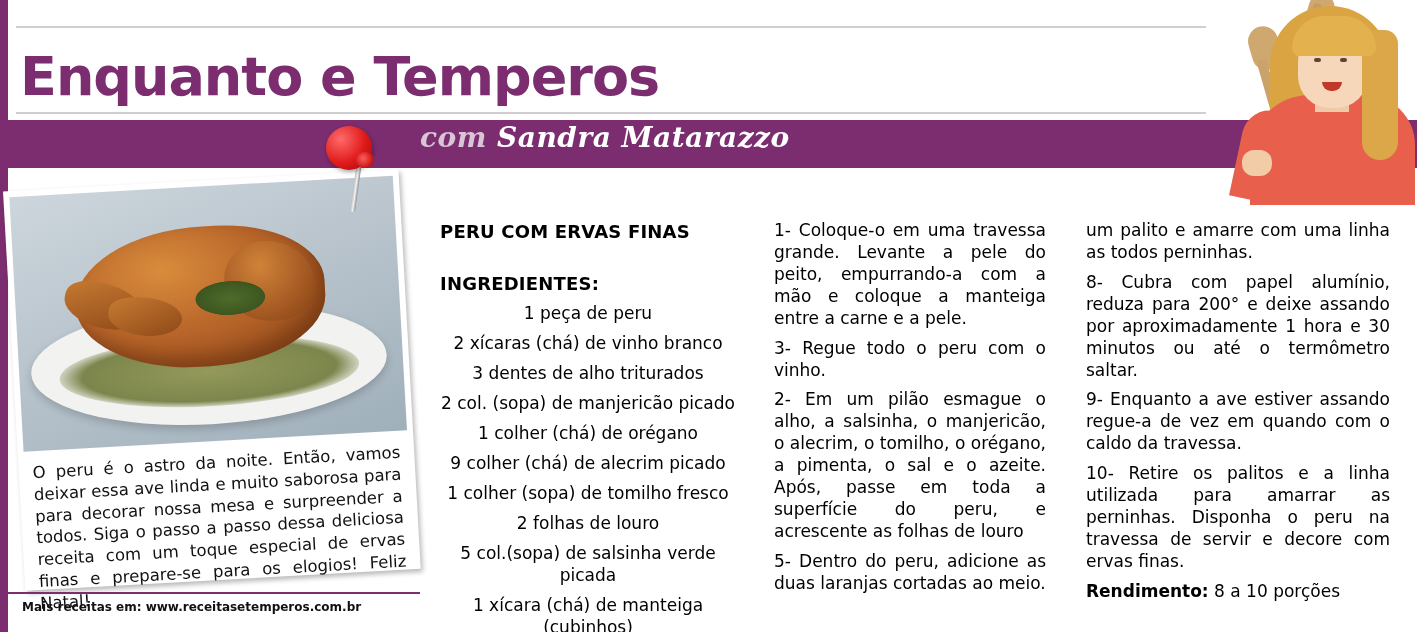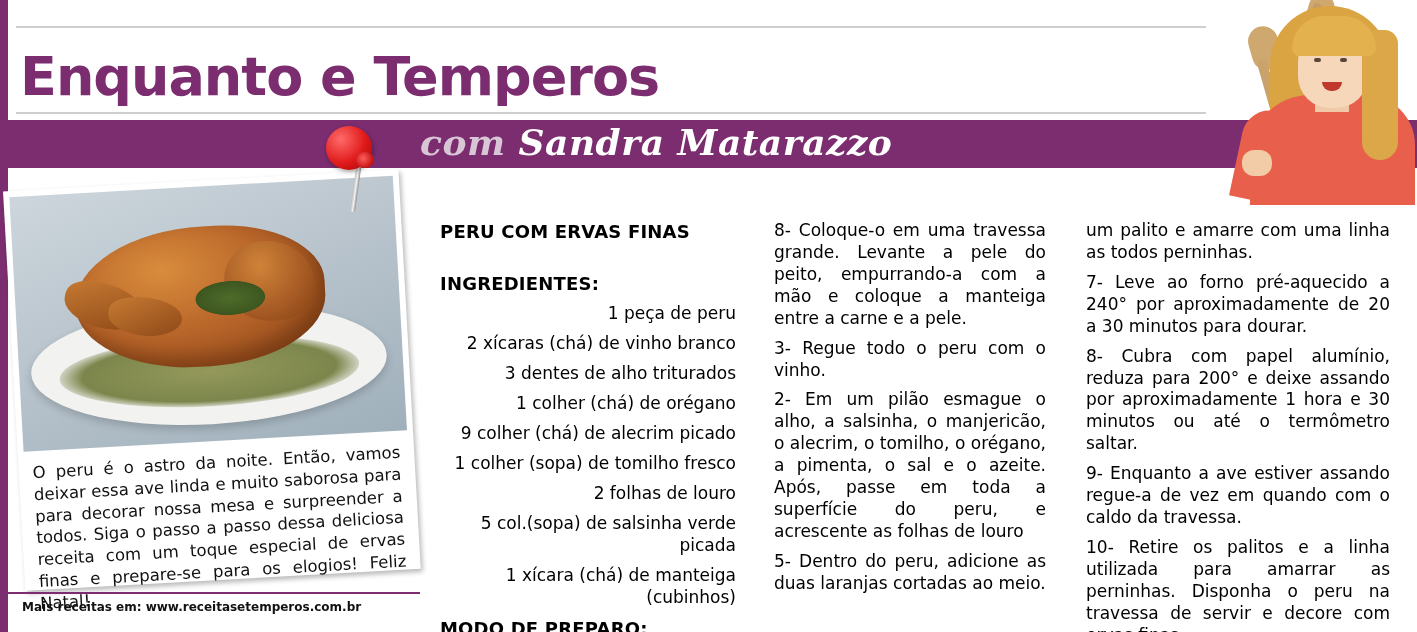--- a/index.html
+++ b/index.html
@@ -47,21 +47,21 @@
     left: 0; top: 120px;
     width: 1417px; height: 48px;
     background: #7b2d6f;
   }
   .band-title {
     position: absolute;
     left: 420px; top: 124px;
     font-family: "DejaVu Serif", serif;
     font-style: italic;
     font-weight: bold;
-    font-size: 36px;
+    font-size: 28px;
     color: #ffffff;
     line-height: 1;
     white-space: nowrap;
     letter-spacing: 0.5px;
   }
   .band-title .grey { color: #d8c6d6; }
   
   .rule-thin {
     position: absolute;
     left: 8px;
@@ -298,21 +298,21 @@
   .col-1 { left: 432px; width: 312px; }
   .col-2 { left: 766px; width: 288px; }
   .col-3 { left: 1078px; width: 320px; }
   .head-bold {
     font-family: "DejaVu Sans", sans-serif;
     font-weight: bold;
     font-size: 18px;
     letter-spacing: .2px;
   }
   .spacer { height: 13px; }
-  .nowrap-line { text-align: right; }
+  .nowrap-line { text-align: center; }
   .yield-label { font-weight: bold; }
 </style>
 </head>
 <body>
 
 <div class="page">
 
   <div class="left-rule"></div>
 
   <div class="masthead">
@@ -366,40 +366,40 @@
   <div class="footer-rule"></div>
   <div class="footer-note">Mais receitas em: www.receitasetemperos.com.br</div>
 
   <div class="col col-1">
     <p class="head-bold">PERU COM ERVAS FINAS</p>
     <div class="spacer"></div>
     <p class="head-bold">INGREDIENTES:</p>
     <p class="nowrap-line">1 peça de peru</p>
     <p class="nowrap-line">2 xícaras (chá) de vinho branco</p>
     <p class="nowrap-line">3 dentes de alho triturados</p>
+    <p class="nowrap-line">2 col. (sopa) de manjericão picado</p>
     <p class="nowrap-line">1 colher (chá) de orégano</p>
     <p class="nowrap-line">9 colher (chá) de alecrim picado</p>
     <p class="nowrap-line">1 colher (sopa) de tomilho fresco</p>
     <p class="nowrap-line">2 folhas de louro</p>
     <p class="nowrap-line">5 col.(sopa) de salsinha verde picada</p>
     <p class="nowrap-line">1 xícara (chá) de manteiga (cubinhos)</p>
     <p class="head-bold">MODO DE PREPARO:</p>
     <p class="nowrap-line">1- Faça o descongelamento do peru</p>
   </div>
 
   <div class="col col-2">
-    <p>8- Coloque-o em uma travessa grande. Levante a pele do peito, empurrando-a com a mão e coloque a manteiga entre a carne e a pele.</p>
+    <p>1- Coloque-o em uma travessa grande. Levante a pele do peito, empurrando-a com a mão e coloque a manteiga entre a carne e a pele.</p>
     <p>3- Regue todo o peru com o vinho.</p>
     <p>2- Em um pilão esmague o alho, a salsinha, o manjericão, o alecrim, o tomilho, o orégano, a pimenta, o sal e o azeite. Após, passe em toda a superfície do peru, e acrescente as folhas de louro</p>
     <p>5- Dentro do peru, adicione as duas laranjas cortadas ao meio.</p>
 
   </div>
 
   <div class="col col-3">
     <p>um palito e amarre com uma linha as todos perninhas.</p>
-    <p>7- Leve ao forno pré-aquecido a 240° por aproximadamente de 20 a 30 minutos para dourar.</p>
     <p>8- Cubra com papel alumínio, reduza para 200° e deixe assando por aproximadamente 1 hora e 30 minutos ou até o termômetro saltar.</p>
     <p>9- Enquanto a ave estiver assando regue-a de vez em quando com o caldo da travessa.</p>
     <p>10- Retire os palitos e a linha utilizada para amarrar as perninhas. Disponha o peru na travessa de servir e decore com ervas finas.</p>
     <p><span class="yield-label">Rendimento:</span><span> 8 a 10 porções</span></p>
   </div>
 
 </div>
 
 </body></html>

